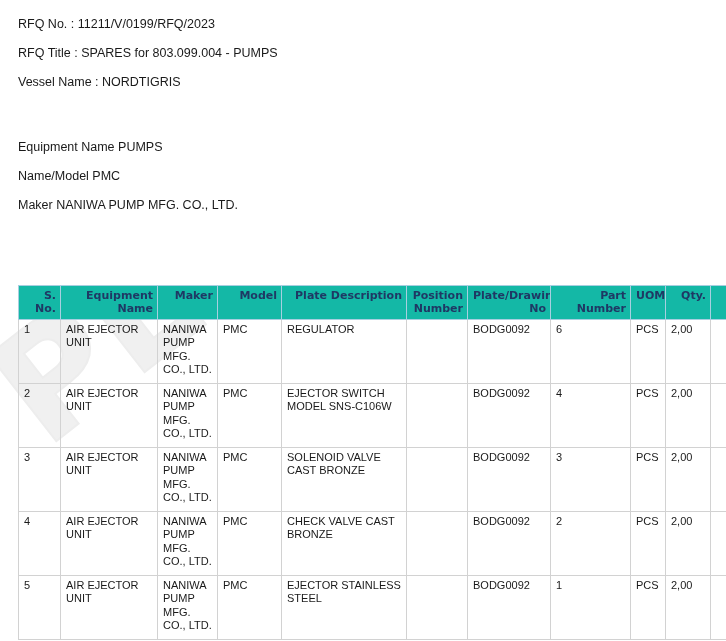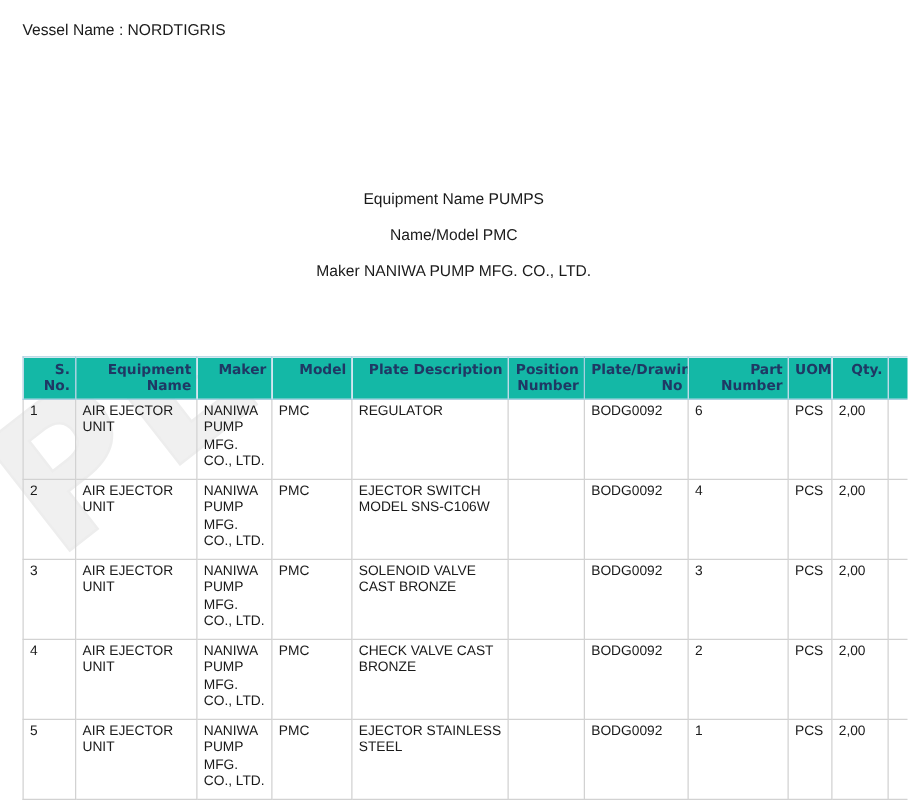--- a/index.html
+++ b/index.html
@@ -53,24 +53,23 @@
     font-size: 12.5px;
     color: #1a1a1a;
     line-height: 1;
     margin-bottom: 16.3px;
     white-space: nowrap;
   }
 
   #equip-block {
     position: absolute;
     left: 18px;
-    top: 153px;
+    top: 141px;
     width: 690px;
     z-index: 2;
-    text-align: center;
   }
   #equip-block .line {
     font-size: 12.5px;
     color: #1a1a1a;
     line-height: 1;
     margin-bottom: 16.3px;
     white-space: nowrap;
   }
 
   
@@ -128,20 +127,22 @@
   col.c-extra  { width: 48px; }
 </style>
 </head>
 <body>
 
 <div id="watermark">
   <div class="wm-text">PENDING</div>
 </div>
 
 <div id="doc-header">
+  <div class="line">RFQ No. : 11211/V/0199/RFQ/2023</div>
+  <div class="line">RFQ Title : SPARES for 803.099.004 - PUMPS</div>
   <div class="line">Vessel Name : NORDTIGRIS</div>
 </div>
 
 <div id="equip-block">
   <div class="line">Equipment Name PUMPS</div>
   <div class="line">Name/Model PMC</div>
   <div class="line">Maker NANIWA PUMP MFG. CO., LTD.</div>
 </div>
 
 <div id="items-table-wrap">

